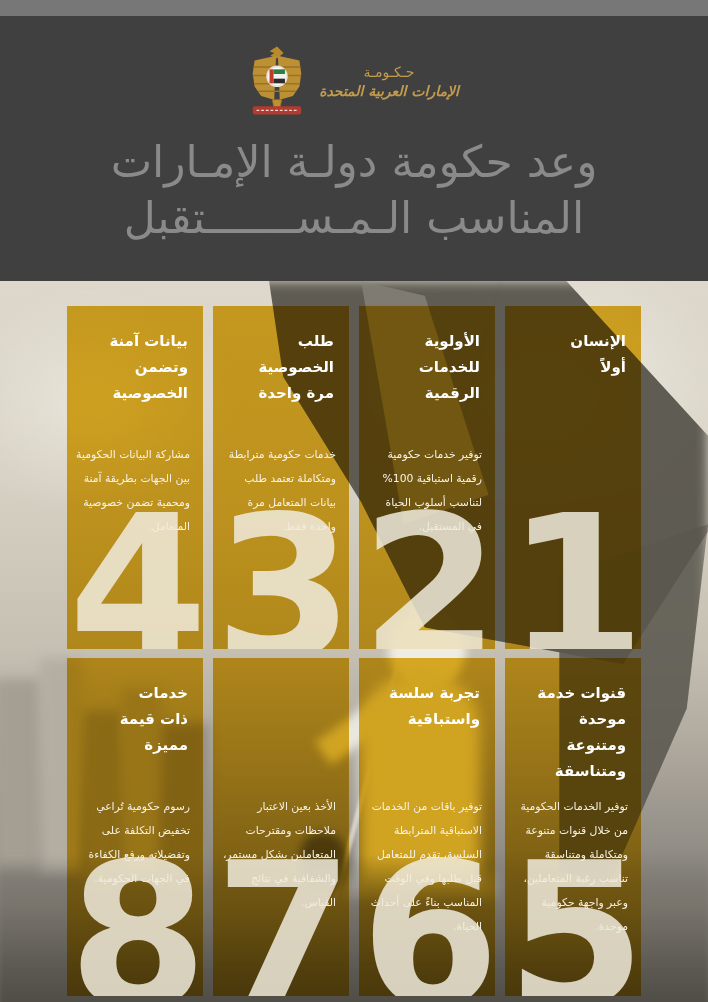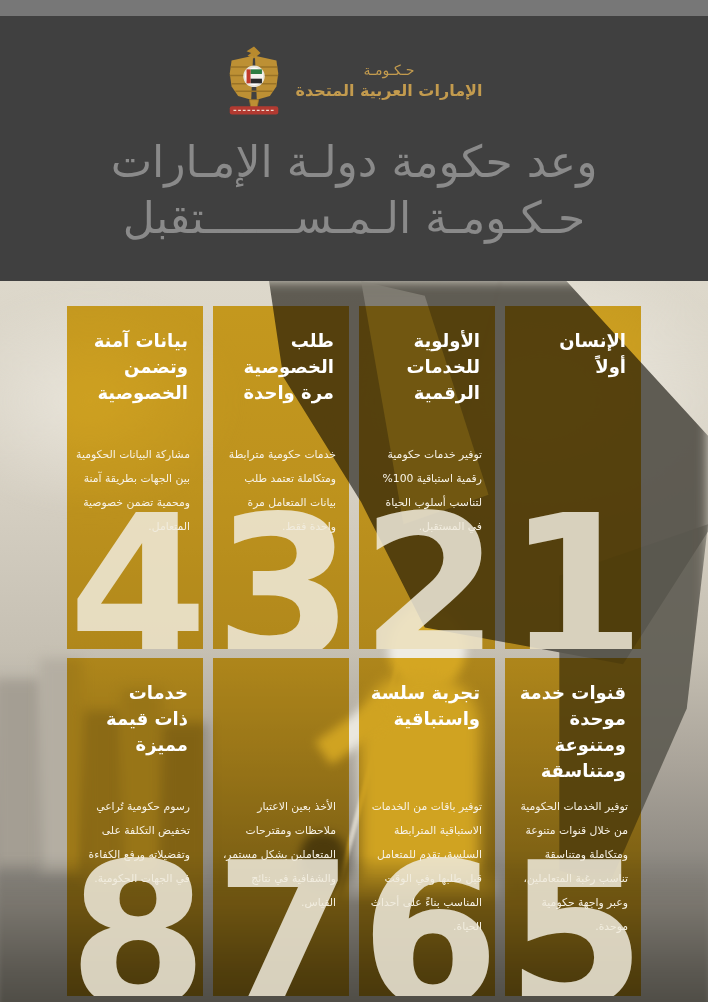--- a/index.html
+++ b/index.html
@@ -4,21 +4,21 @@
 <style>
   html,body{margin:0;padding:0;}
   body{font-family:"DejaVu Sans",sans-serif;background:#777;}
   .page{position:relative;width:708px;height:1002px;margin:16px auto;background:#404040;overflow:hidden;direction:rtl;}
 
   
   .logo{position:absolute;top:28px;left:0;right:0;display:flex;direction:ltr;justify-content:center;align-items:center;gap:14px;}
   .emblem{width:56px;height:74px;flex:0 0 auto;}
   .logo-text{display:flex;flex-direction:column;align-items:center;color:#c39b4e;}
   .logo-line1{font-size:14px;letter-spacing:1px;margin-bottom:3px;}
-  .logo-line2{font-size:16px;font-weight:bold;}
+  .logo-line2{font-size:14px;font-weight:bold;font-style:italic;}
 
   .main-title{position:absolute;top:118px;left:0;right:0;text-align:center;color:#8a8a8a;font-weight:normal;font-size:44px;line-height:56px;}
 
   
   .photo{position:absolute;top:265px;left:0;width:708px;height:737px;overflow:hidden;
          background:linear-gradient(180deg,#ddd8cb 0%,#d6d0c3 28%,#c6c0b3 50%,#a9a399 66%,#8b8780 80%,#6f6c65 92%,#5f5c56 100%);}
   .ph{position:absolute;}
   .clouds{left:330px;top:-30px;width:420px;height:300px;border-radius:50%;
           background:radial-gradient(closest-side,rgba(241,238,229,.95),rgba(241,238,229,0));filter:blur(10px);}
   .clouds2{left:-60px;top:10px;width:300px;height:220px;border-radius:50%;
@@ -43,21 +43,21 @@
   .bld5{left:162px;top:442px;width:46px;height:165px;background:#918b80;filter:blur(6px);}
   .ground{left:0;top:574px;width:708px;height:163px;
           background:linear-gradient(180deg,rgba(138,134,126,0) 0%,#7a766e 30%,#5c5952 70%,#4a4841 100%);filter:blur(2px);}
 
   
   .grid{position:absolute;top:290px;left:67px;width:574px;display:grid;direction:rtl;
         grid-template-columns:repeat(4,136px);grid-template-rows:343px 338px;column-gap:10px;row-gap:9px;}
   .card{position:relative;overflow:hidden;}
   .card-bg{position:absolute;inset:0;background:#e3b426;mix-blend-mode:multiply;}
   .card-title{position:absolute;top:22px;right:15px;left:10px;color:#ffffff;font-weight:bold;
-        font-size:18px;line-height:26px;text-align:right;white-space:pre-line;}
+        font-size:15px;line-height:26px;text-align:right;white-space:pre-line;}
   .card-body{position:absolute;top:137px;right:13px;left:9px;color:#f7f2e6;
         font-size:10.8px;line-height:24px;}
   .card-number{position:absolute;bottom:-40px;left:0;right:0;text-align:center;direction:ltr;
         font-size:200px;line-height:1;font-weight:bold;color:rgba(240,235,221,.85);letter-spacing:-6px;}
 </style>
 </head>
 <body>
 
 <div class="page">
 
@@ -78,21 +78,21 @@
       <path d="M8 70.5 L52 70.5" stroke="#f0d9cd" stroke-width="1.4" stroke-dasharray="3 2"></path>
     </svg>
     <div class="logo-text">
       <div class="logo-line1">حـكـومـة</div>
       <div class="logo-line2">الإمارات العربية المتحدة</div>
     </div>
   </div>
 
   <div class="main-title">
     <div>وعد حكومة دولـة الإمـارات</div>
-    <div>حـكـومـة الـمـســـــــتقبل</div>
+    <div>المناسب الـمـســـــــتقبل</div>
   </div>
 
   <div class="photo">
     <div class="ph clouds"></div>
     <div class="ph clouds2"></div>
     <div class="ph bld1"></div>
     <div class="ph bld2"></div>
     <div class="ph bld3"></div>
     <div class="ph bld4"></div>
     <div class="ph bld5"></div>

